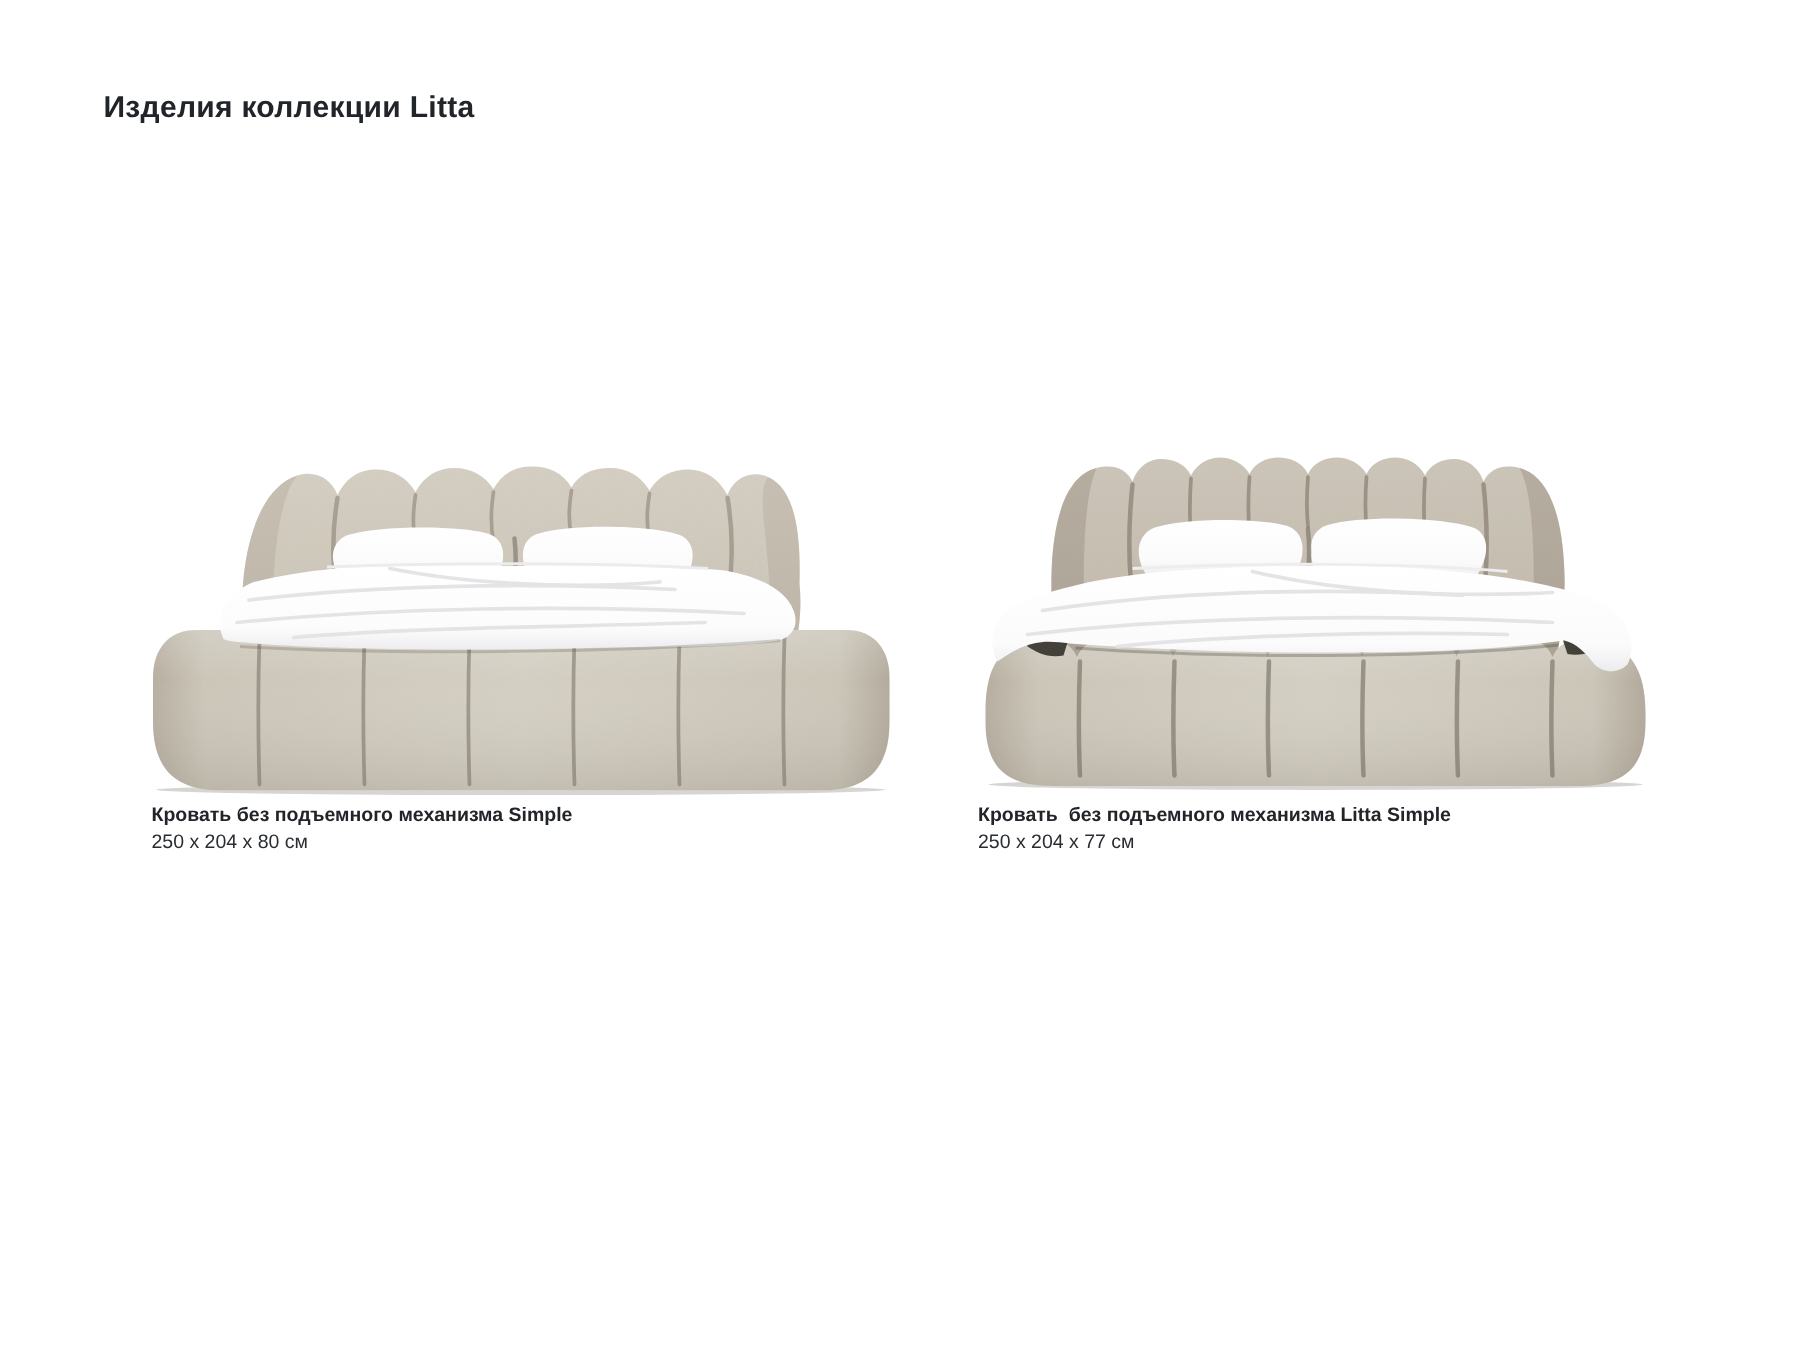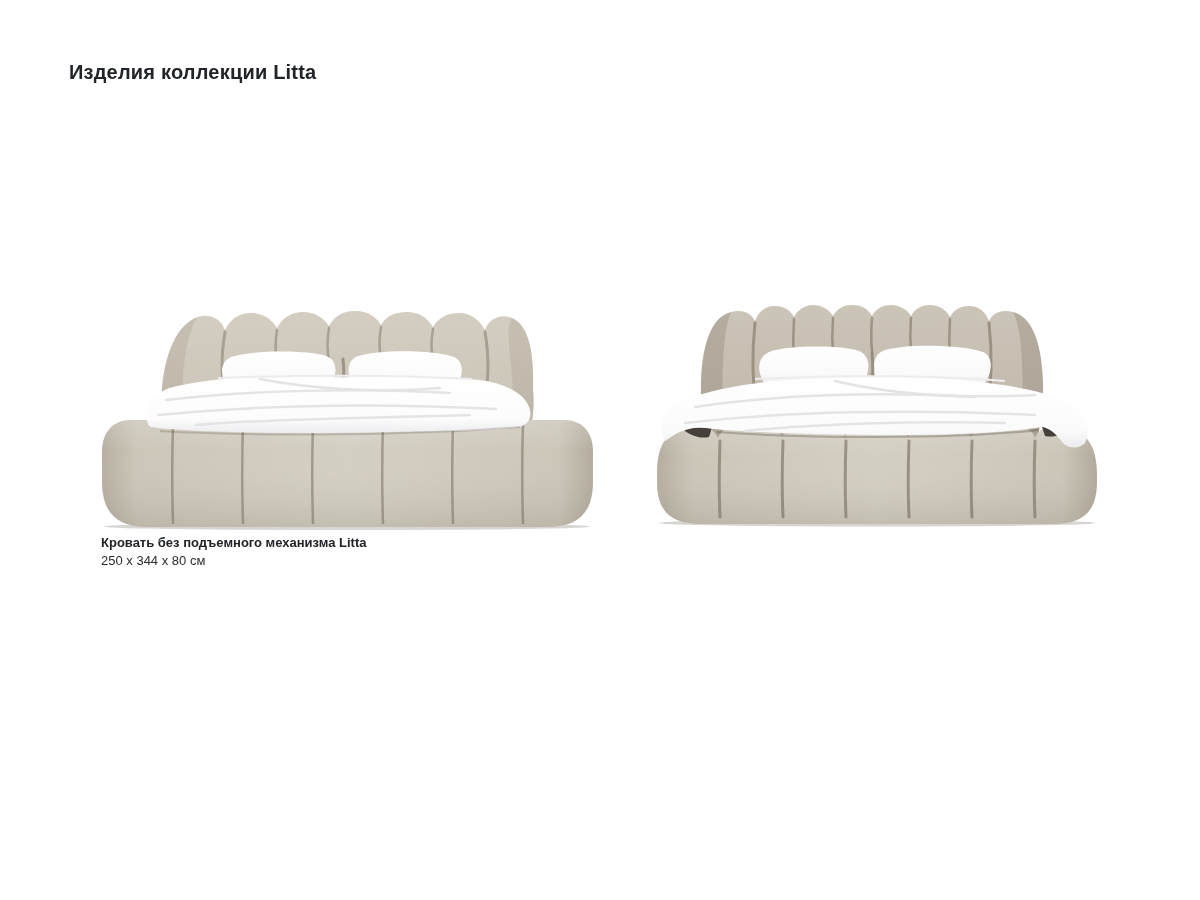--- a/index.html
+++ b/index.html
@@ -130,22 +130,22 @@
             <path d="M 58 110 C 160 100 280 98 396 104"></path>
             <path d="M 160 74 C 210 84 280 88 340 83"></path>
             <path d="M 96 120 C 180 113 280 113 370 110"></path>
           </g>
           <path d="M 118 73 C 200 70 300 70 372 74" fill="none" stroke="#ececee" stroke-width="2"></path>
           <path d="M 60 126 C 160 132 320 130 420 122" fill="none" stroke="#474034" stroke-width="2" opacity=".22"></path>
         </g>
       </svg>
     </div>
     <div class="caption">
-      <div class="name">Кровать без подъемного механизма Litta</div>
-      <div class="dims">250 x 344 x 80 см</div>
+      <div class="name">Кровать без подъемного механизма Simple</div>
+      <div class="dims">250 x 204 x 80 см</div>
     </div>
   </article>
 
   <article class="product p2">
     <div class="figure">
       <svg viewBox="0 0 445 224" width="445" height="224">
         <defs>
           <linearGradient id="hbB" x1="0" y1="0" x2="0" y2="1">
             <stop offset="0" stop-color="#d0c9bc"></stop>
               <stop offset=".55" stop-color="#c5beb0"></stop>
@@ -238,15 +238,19 @@
             <path d="M 40 104 C 120 92 220 88 320 94"></path>
             <path d="M 30 120 C 130 108 260 106 380 112"></path>
             <path d="M 180 78 C 230 90 300 96 380 92"></path>
             <path d="M 90 128 C 170 120 270 118 350 120"></path>
           </g>
           <path d="M 100 76 C 180 72 280 72 350 78" fill="none" stroke="#ededef" stroke-width="2"></path>
           <path d="M 62 129 C 160 136 300 136 384 127" fill="none" stroke="#37322b" stroke-width="2" opacity=".28"></path>
         </g>
       </svg>
     </div>
+    <div class="caption">
+      <div class="name">Кровать  без подъемного механизма Litta Simple</div>
+      <div class="dims">250 x 204 x 77 см</div>
+    </div>
   </article>
 
 </section>
 
 </body></html>

